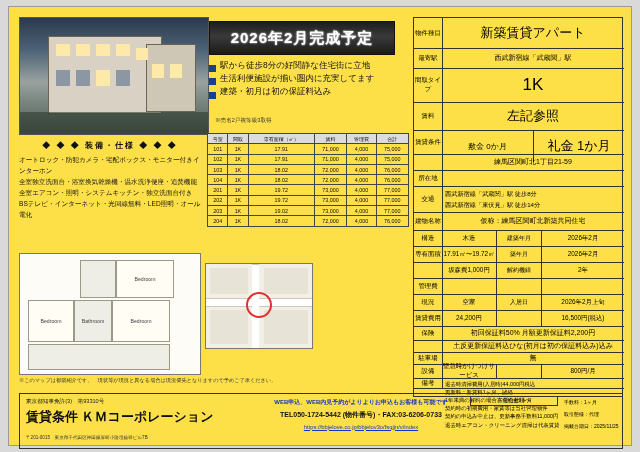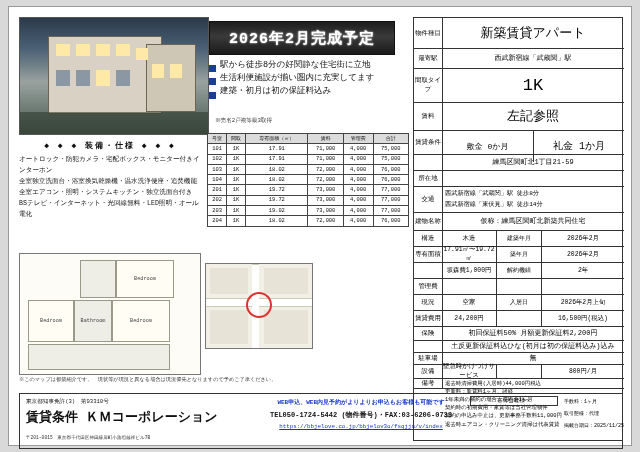--- a/index.html
+++ b/index.html
@@ -4,24 +4,23 @@
 <style>
   html,body{margin:0;padding:0;}
   body{
     width:640px;height:452px;
     background:#d9d9d9;
     font-family:"Liberation Sans", sans-serif;
     overflow:hidden;
   }
   #sheet{
     position:absolute;left:8px;top:6px;width:624px;height:440px;
-    background:#ffffff;
+    background:#fde047;
     border:1px solid #9a9a9a;
     box-sizing:border-box;
-    font-family:Liberation Mono, monospace;
   }
   .abs{position:absolute;box-sizing:border-box;}
   .ctr{display:flex;align-items:center;justify-content:center;text-align:center;}
   .lft{display:flex;align-items:center;justify-content:flex-start;text-align:left;}
   
   #photo{left:10px;top:10px;width:190px;height:118px;border:1px solid #555;
     background:linear-gradient(#2b3a4a 0%,#4a6076 26%,#6e7e86 40%,#9aa2a0 55%,#7d8a84 70%,#4d5a52 100%);
     overflow:hidden;}
   .bld{position:absolute;background:#d9d2c4;border:1px solid #6e6454;}
   .win{position:absolute;background:#ffe9a8;}
@@ -50,21 +49,21 @@
   .room{position:absolute;border:1px solid #9a9a8a;background:#fffdf4;font-size:5.2px;color:#444;
         display:flex;align-items:center;justify-content:center;}
   .rm-w{background:#efeee6;}
   
   #map{left:196px;top:256px;width:108px;height:86px;border:1px solid #777;background:#f2efe6;overflow:hidden;}
   .mroad{position:absolute;background:#ffffff;border-top:1px solid #cfc9b8;border-bottom:1px solid #cfc9b8;}
   .mblk{position:absolute;background:#e7e3d6;}
   .mcirc{position:absolute;border:2px solid #e03030;border-radius:50%;}
   #mapnote{left:10px;top:370px;width:290px;font-size:5.2px;color:#333;line-height:1.35;}
   
-  #rt{left:404px;top:10px;width:210px;height:424px;border:1px solid #333;}
+  #rt{left:404px;top:10px;width:210px;height:380px;border:1px solid #333;}
   .r{position:absolute;left:0;width:210px;border-bottom:1px solid #333;}
   .rl{position:absolute;left:0;top:0;bottom:0;width:28px;border-right:1px solid #333;font-size:6.4px;}
   .rv{position:absolute;left:28px;right:0;top:0;bottom:0;font-size:7px;padding:0 3px;}
   
   #foot{left:10px;top:386px;width:604px;height:56px;border:1px solid #333;}
   #stamp{position:absolute;left:450px;top:392px;width:88px;height:30px;border:2px solid #d02020;
     color:#d02020;font-weight:bold;font-size:17px;letter-spacing:1px;}
   a{color:#1436c8;text-decoration:underline;}
 </style>
 </head>
@@ -232,21 +231,21 @@
         <div class="rv ctr" style="font-size: 17px;">1K</div>
       </div>
       <div class="r" style="top: 84px; height: 28px;">
         <div class="rl ctr">賃料</div>
         <div class="rv ctr" style="font-size: 13px;">左記参照</div>
       </div>
       <div class="r" style="top: 112px; height: 24px;">
         <div class="rl ctr">賃貸条件</div>
         <div class="rv" style="padding: 16px; position: absolute;">
           <div class="abs ctr" style="left: 0px; top: 0px; bottom: 0px; width: 91px; font-size: 8px;">敷金 0か月</div>
-          <div class="abs ctr" style="inset: 0px 0px 0px 91px; font-size: 10px; border-left: 1px solid rgb(51, 51, 51);">礼金 1か月</div>
+          <div class="abs ctr" style="inset: 0px 0px 0px 91px; font-size: 13px; border-left: 1px solid rgb(51, 51, 51);">礼金 1か月</div>
         </div>
       </div>
       <div class="r" style="top: 136px; height: 16px;">
         <div class="rl ctr"></div>
         <div class="rv ctr">練馬区関町北1丁目21-59</div>
       </div>
       <div class="r" style="top: 152px; height: 16px;">
         <div class="rl ctr">所在地</div>
         <div class="rv ctr"></div>
       </div>

